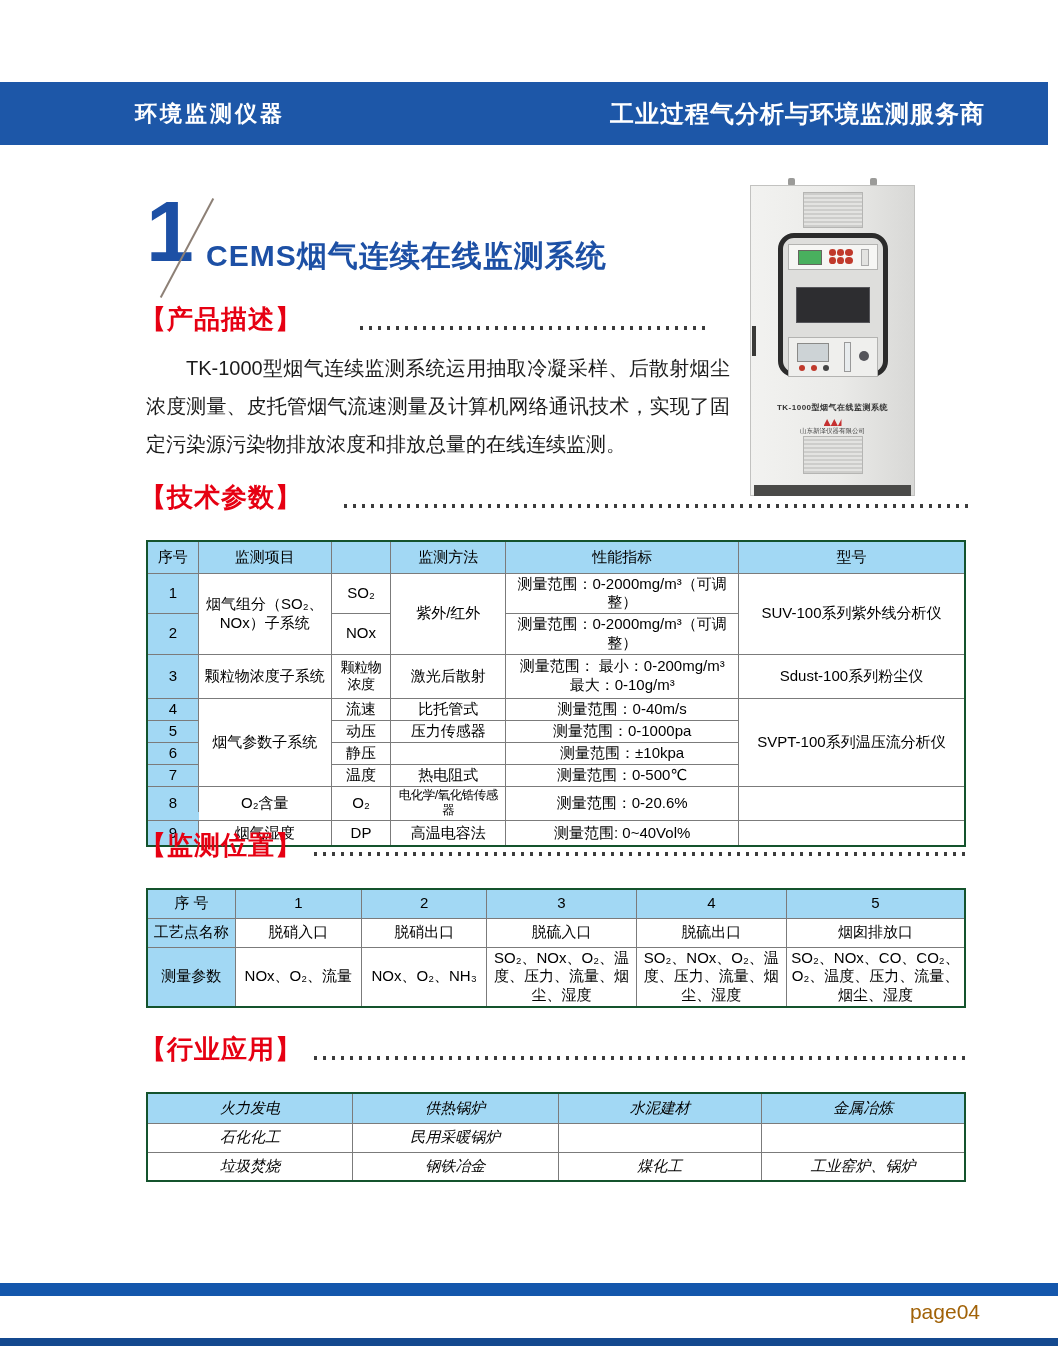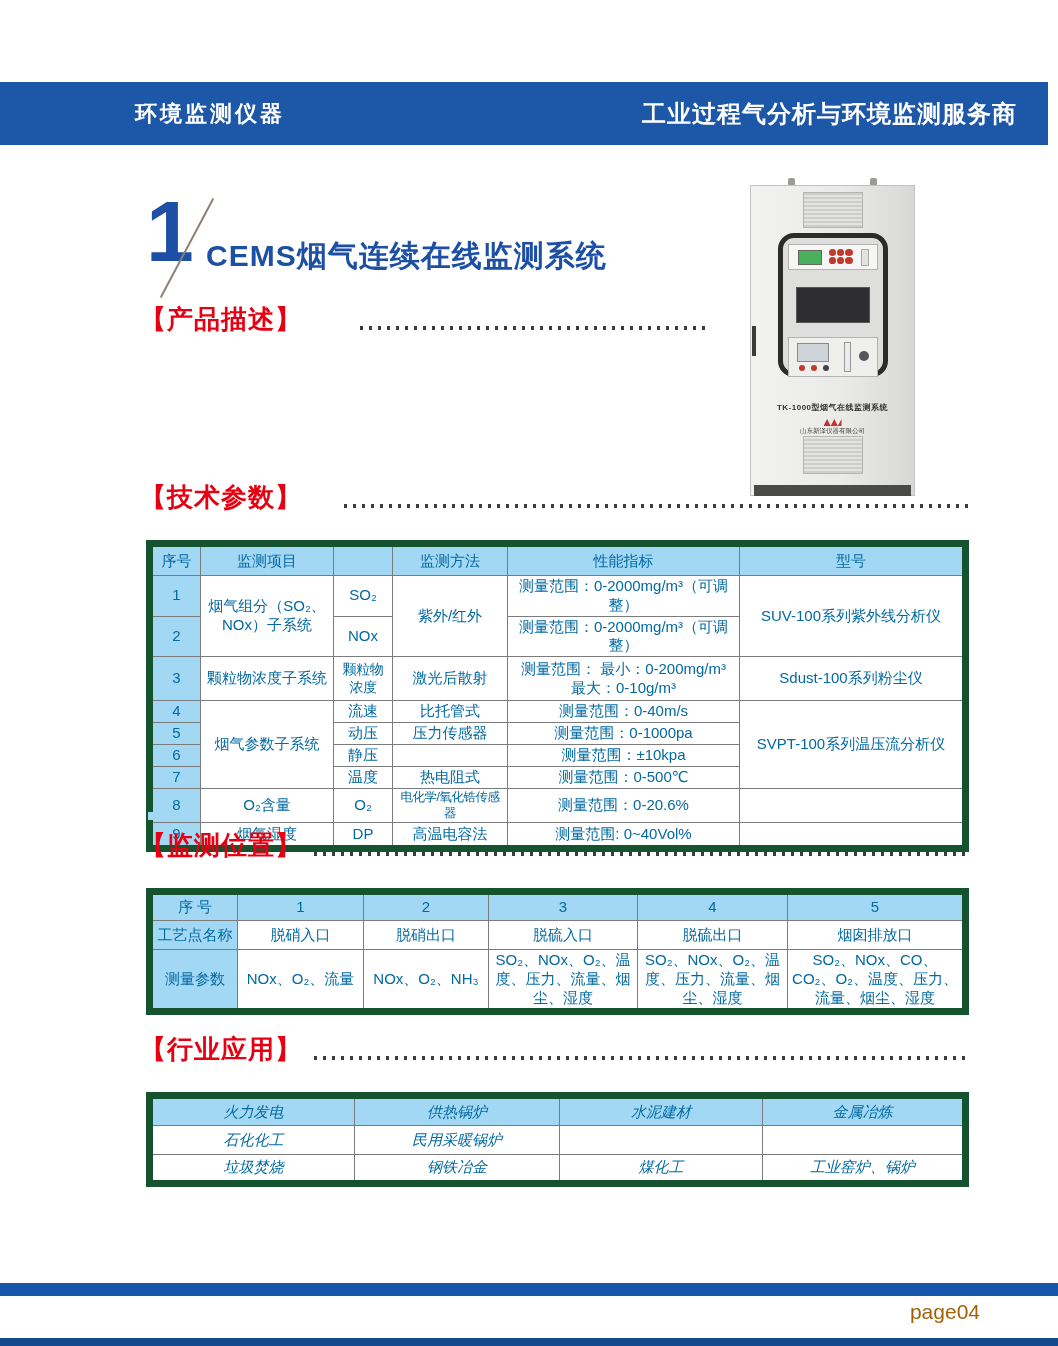--- a/index.html
+++ b/index.html
@@ -2,21 +2,21 @@
 <html><head>
 <meta charset="utf-8">
 <style>
   html,body{margin:0;padding:0;background:#ffffff;}
   .page{position:relative;width:1058px;height:1346px;background:#fff;overflow:hidden;
         font-family:"Liberation Sans","DejaVu Sans",sans-serif;color:#1a1a1a;}
 
   
   .banner{position:absolute;top:82px;left:0;width:1048px;height:63px;background:#1d57a8;
           display:flex;align-items:center;justify-content:space-between;
-          padding:0 31px 0 135px;box-sizing:border-box;color:#fff;}
+          padding:0 63px 0 135px;box-sizing:border-box;color:#fff;}
   .banner .bl{font-size:22px;font-weight:bold;letter-spacing:3px;}
   .banner .br{font-size:24px;font-weight:bold;letter-spacing:1px;}
 
   
   .num1{position:absolute;left:146px;top:188px;font-size:86px;line-height:1;font-weight:bold;color:#1d50a5;}
   .slash{position:absolute;left:186px;top:192px;width:2px;height:112px;background:#8d8076;transform:rotate(28deg);}
   .sec-title{position:absolute;left:206px;top:236px;font-size:30px;font-weight:bold;color:#1d50a5;letter-spacing:1px;}
 
   
   .sec-head{position:absolute;display:flex;align-items:flex-end;}
@@ -26,21 +26,21 @@
   #desc-head{top:302px;left:140px;width:566px;gap:46px;}
   #tech-head{top:480px;left:140px;width:830px;gap:30px;}
   #pos-head{top:828px;left:140px;width:830px;}
   #app-head{top:1032px;left:140px;width:830px;}
 
   .desc-text{position:absolute;top:349px;left:146px;width:584px;font-size:20px;line-height:38px;
              text-align:justify;text-indent:2em;color:#1b1b1b;}
 
   
   table.tbl{position:absolute;left:146px;border-collapse:collapse;table-layout:fixed;
-            border:7px solid #14532d;font-size:15px;color:#0369a1;}
+            border:2px solid #14532d;font-size:15px;color:#000000;}
   .tbl td{border:1px solid #7b7b7b;text-align:center;vertical-align:middle;padding:1px 4px;
           overflow:hidden;line-height:1.25;}
   .blue{background:#a2d8f4;}
   .sm{font-size:14px;letter-spacing:-0.5px;}
   .sm2{font-size:12.5px;letter-spacing:-0.5px;}
   #table1{top:540px;width:820px;}
   #table2{top:888px;width:820px;}
   #table2 td{font-size:15px;}
   #table3{top:1092px;width:820px;font-style:italic;}
   .strip{position:absolute;left:148px;top:812px;width:51px;height:8px;background:#a2d8f4;}
@@ -93,20 +93,21 @@
   </div>
 
   <div class="num1">1</div>
   <div class="slash"></div>
   <div class="sec-title">CEMS烟气连续在线监测系统</div>
 
   <div class="sec-head" id="desc-head">
     <span class="lbl">【产品描述】</span>
     <div class="dots"></div>
   </div>
+  <div class="desc-text">TK-1000型烟气连续监测系统运用抽取冷凝采样、后散射烟尘浓度测量、皮托管烟气流速测量及计算机网络通讯技术，实现了固定污染源污染物排放浓度和排放总量的在线连续监测。</div>
 
   <div class="cab">
     <div class="cab-eye" style="left:38px"></div>
     <div class="cab-eye" style="left:120px"></div>
     <div class="cab-body"></div>
     <div class="cab-topvent"></div>
     <div class="cab-handle"></div>
     <div class="cab-window">
       <div class="inst1">
         <span class="scr"></span>

